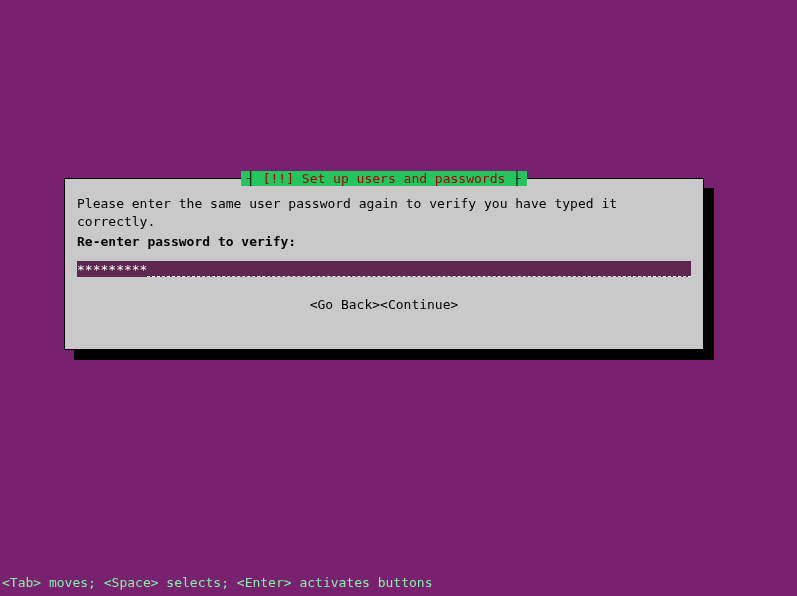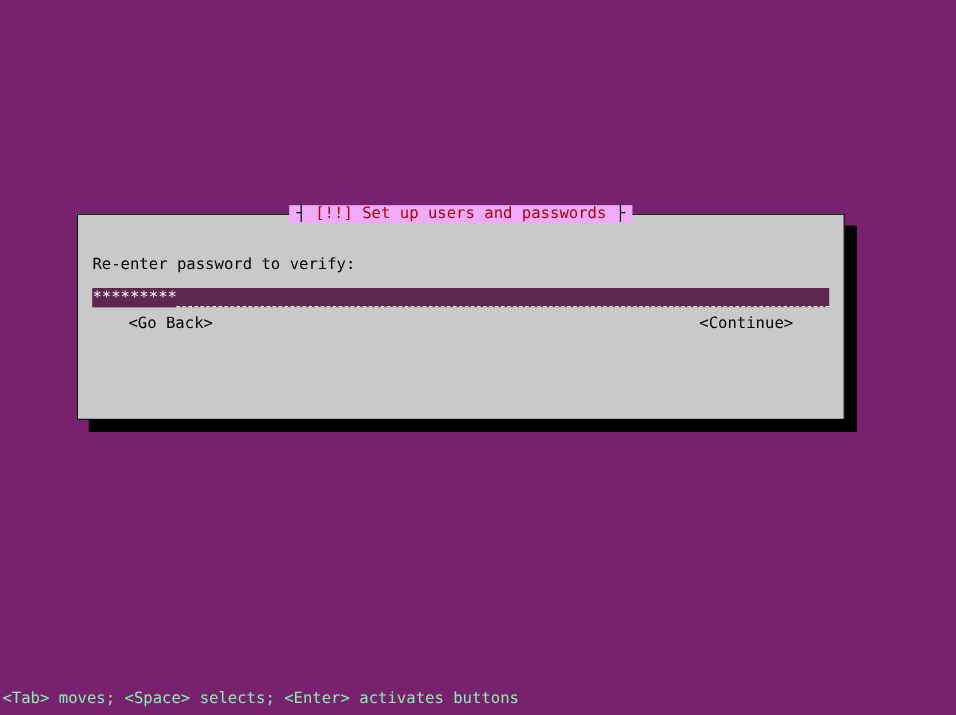--- a/index.html
+++ b/index.html
@@ -32,38 +32,39 @@
   }
   .title-wrap {
     position: absolute;
     top: -8px;
     left: 0;
     right: 0;
     text-align: center;
   }
   .title-inner {
     display: inline-block;
-    background: #f0abfc;
+    background: #22c55e;
     padding: 0 6px;
   }
   .title-brackets { color: #b00000; }
   .title-text { color: #b00000; }
   .content {
     position: absolute;
     left: 12px;
     right: 12px;
     top: 16px;
   }
   .instruction {
     color: #000;
     line-height: 18px;
   }
   .prompt {
     color: #000;
-    margin-top: 18px;
+    margin-top: 3px;
+    font-weight: bold;
   }
   .input-row {
     margin-top: 12px;
     height: 16px;
     background: #5E2750;
     position: relative;
     display: flex;
     align-items: center;
   }
   .input-typed {
@@ -76,23 +77,23 @@
     flex: 1;
     height: 16px;
     position: relative;
   }
   .input-underline {
     position: absolute;
     left: 0; right: 0; bottom: 0;
     border-bottom: 1px dashed #fff;
   }
   .button-row {
-    margin-top: 6px;
+    margin-top: 20px;
     display: flex;
-    justify-content: space-between;
+    justify-content: center;
     padding: 0 30px 0 30px;
   }
   .tui-button {
     color: #000;
     cursor: pointer;
     font-family: inherit;
     background: transparent;
     border: none;
     font-size: 13px;
   }
@@ -112,20 +113,21 @@
 <div class="dialog">
 
   <div class="title-wrap">
     <span class="title-inner">
       <span>┤ </span><span class="title-brackets">[!!]</span>
       <span class="title-text">Set up users and passwords</span><span> ├</span>
     </span>
   </div>
 
   <div class="content">
+    <div class="instruction">Please enter the same user password again to verify you have typed it correctly.</div>
     <div class="prompt">Re-enter password to verify:</div>
 
     <div class="input-row">
       <span class="input-typed">*********</span>
       <span class="input-rest">
         <span class="input-underline"></span>
       </span>
     </div>
 
     <div class="button-row">

